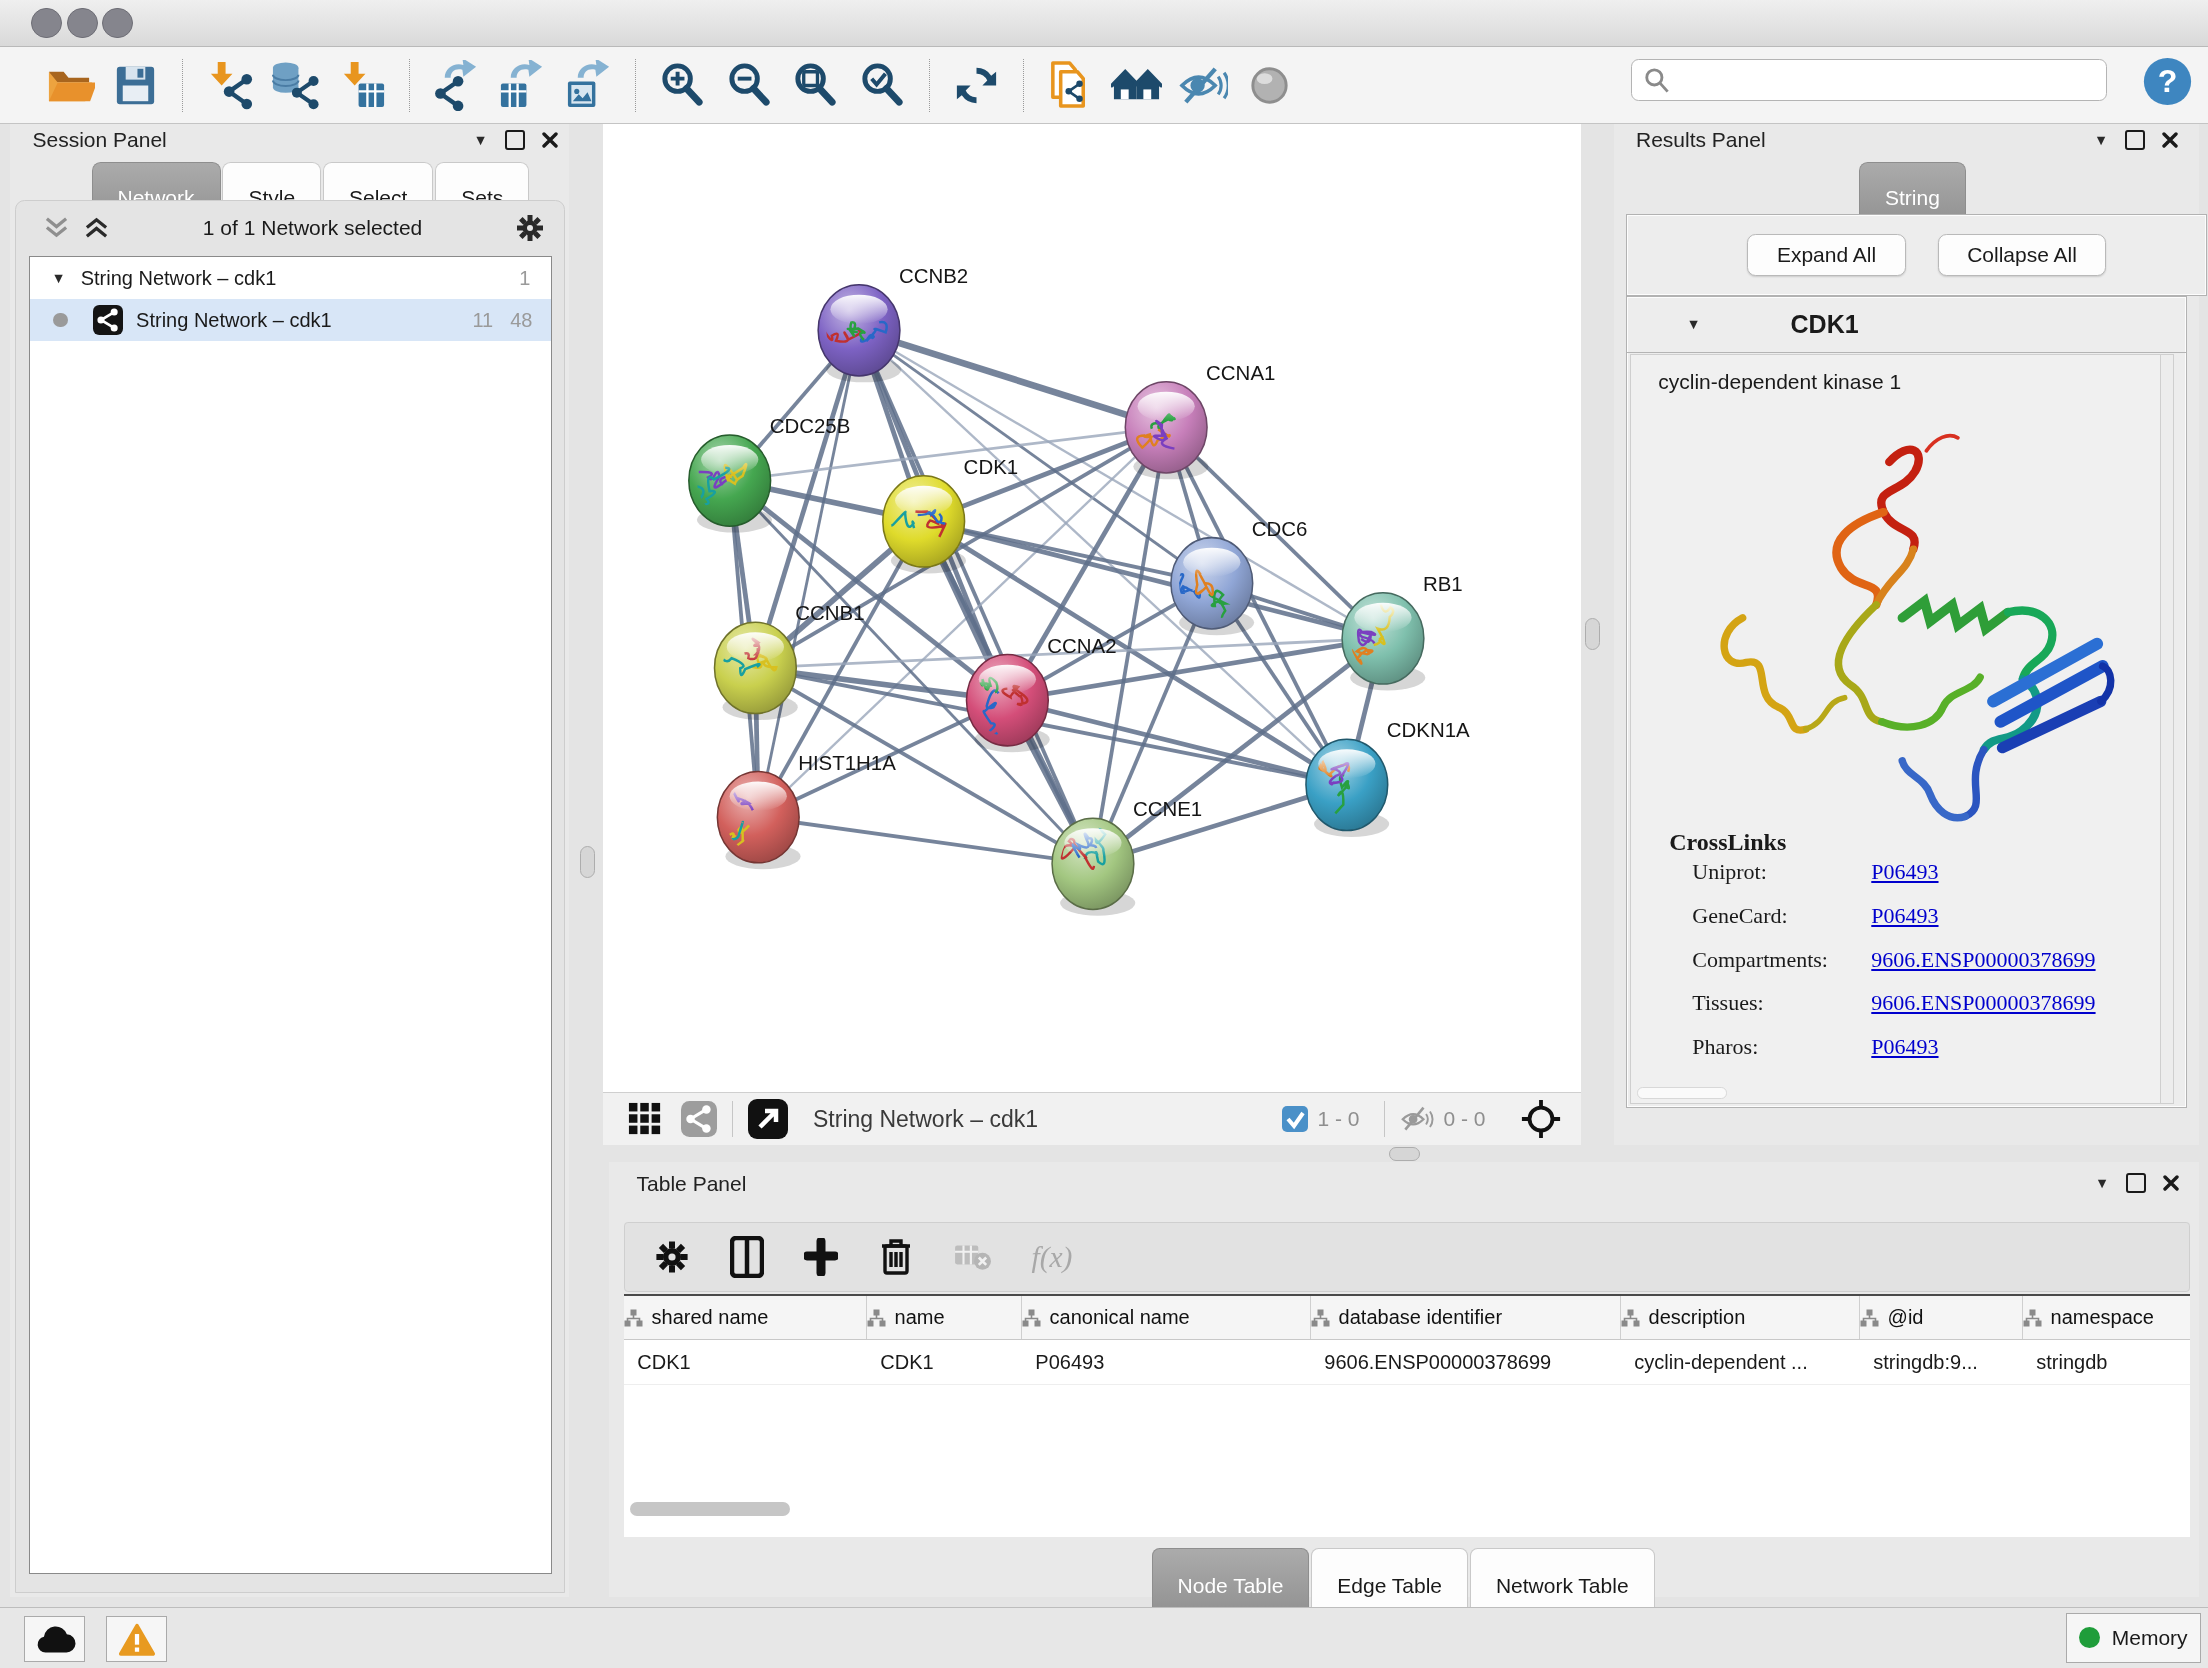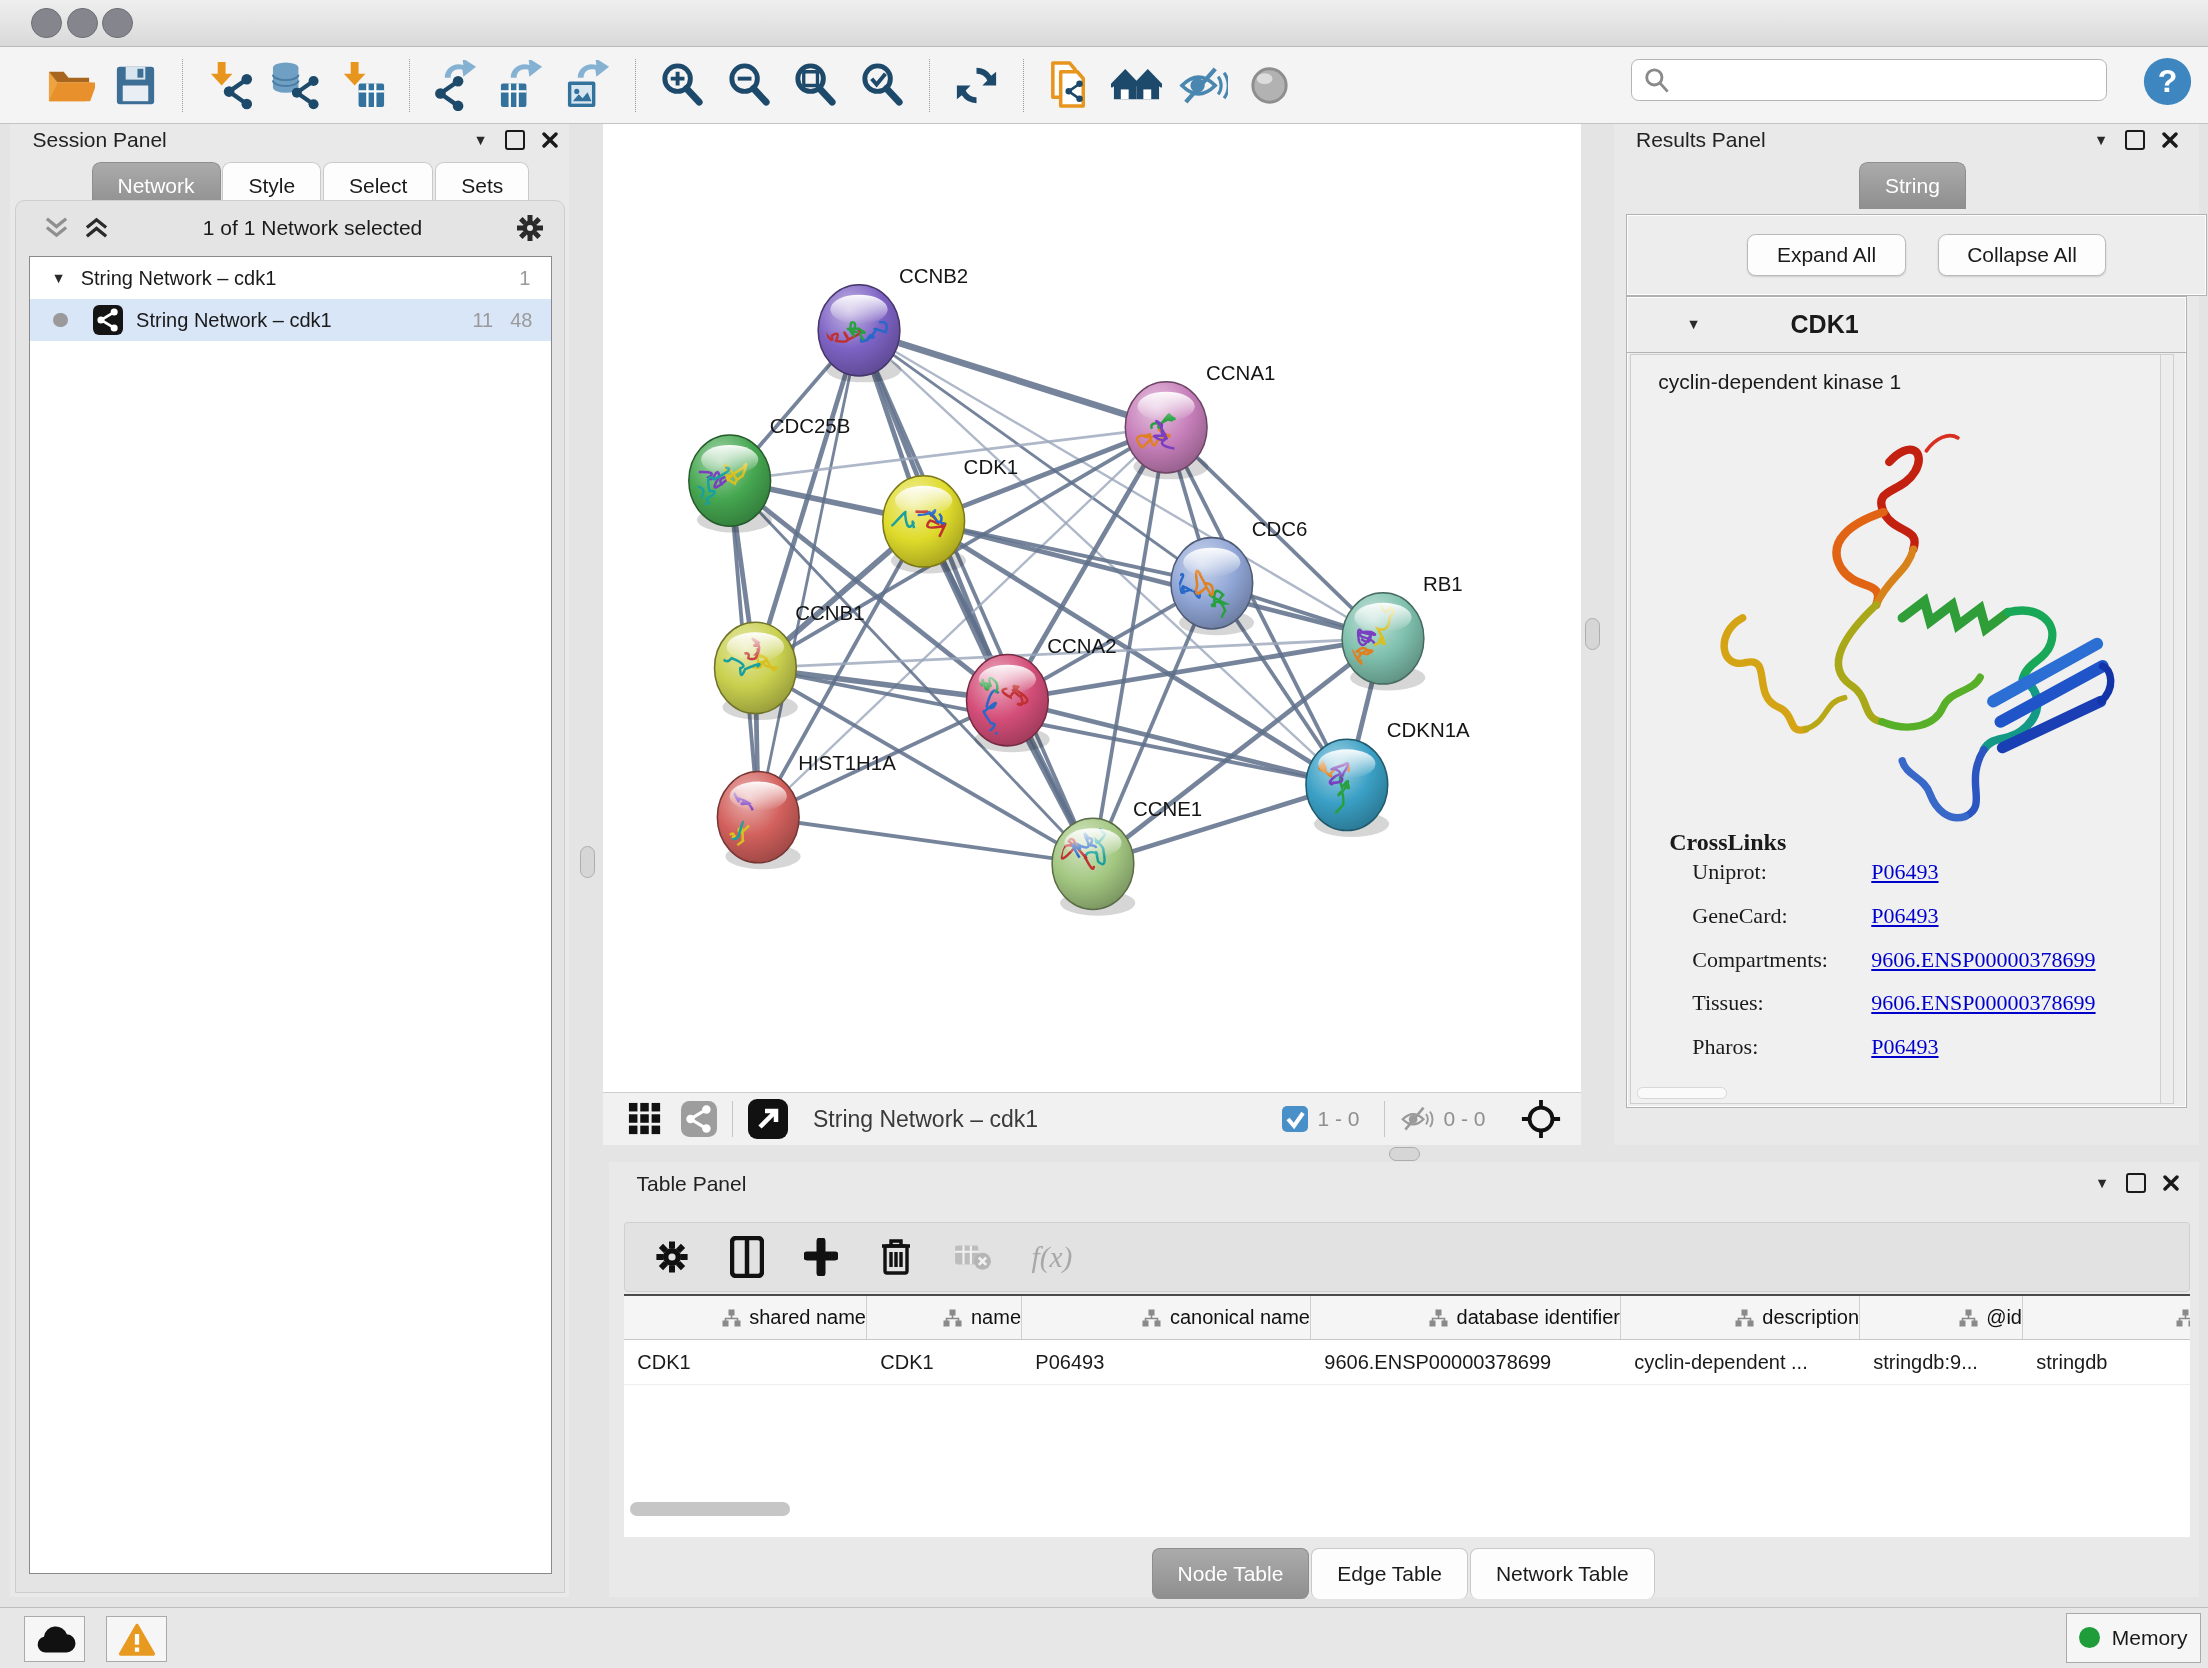--- a/index.html
+++ b/index.html
@@ -18,21 +18,21 @@
   .tsep{height:53px;border-left:1.9px dotted #9a9a9a;margin:0 13.3px;}
   #search-box{left:1631px;top:59px;width:476px;height:42px;background:#fff;border:1px solid #b4b4b4;
               border-radius:7.6px;display:flex;align-items:center;padding-left:9.5px;box-sizing:border-box;}
   #search-input{border:none;outline:none;flex:1;font-size:20px;font-family:inherit;background:transparent;}
   #help-btn{left:2142px;top:56px;}
   
   .panel-title{font-size:21px;color:#222;}
   .win-icons{display:flex;align-items:center;gap:17px;}
   .float-sq{width:16px;height:16px;border:2.4px solid #1a1a1a;border-radius:2.9px;}
   .tri{font-size:14.3px;color:#2a2a2a;line-height:1;}
-  .tab{height:38px;padding:4px 25px;display:flex;align-items:center;justify-content:center;
+  .tab{height:38px;padding:16px 25px;display:flex;align-items:center;justify-content:center;
        font-size:21px;background:#fdfdfd;border:1px solid #c9c9c9;border-bottom:none;
        border-radius:8.6px 8.6px 0 0;margin-right:1.9px;color:#1a1a1a;}
   .tab.sel{background:linear-gradient(#ababab,#8e8e8e);color:#fff;border-color:#8e8e8e;}
   .gbox{border:1.9px solid #b2b2b2;box-shadow:inset 0 0 0 1px #fdfdfd;background:#ededed;}
   
   #control-panel{left:9.5px;top:124px;width:559px;height:1473px;background:#e9e9e9;}
   #cp-tabs{left:82px;top:38px;display:flex;}
   #cp-sub{left:5.7px;top:76px;width:548px;height:1391px;background:#e4e4e4;border:1px solid #cdcdcd;border-radius:9.5px 9.5px 0 0;}
   #cp-selbar{left:9.5px;top:7.6px;width:529px;height:38px;display:flex;align-items:center;}
   #cp-status{flex:1;text-align:center;font-size:21px;color:#1a1a1a;}
@@ -64,21 +64,21 @@
   #rp-scroll{right:0px;top:0;width:12.4px;height:100%;background:#ededed;border-left:1px solid #cfcfcf;}
   #crosslinks-title{left:38px;top:474px;font-family:"Liberation Serif",serif;font-size:24px;font-weight:bold;}
   .cl-row{position:absolute;left:61px;font-family:"Liberation Serif",serif;font-size:22px;}
   .cl-val{position:absolute;left:240px;color:#0000cd;text-decoration:underline;font-family:"Liberation Serif",serif;font-size:22px;}
   
   #table-panel{left:609px;top:1162px;width:1590px;height:435px;background:#e9e9e9;}
   #tp-toolbar{left:15px;top:60px;width:1566px;height:70px;background:#e2e2e2;border:1px solid #cfcfcf;
               border-radius:3.8px;display:flex;align-items:center;padding-left:28.5px;box-sizing:border-box;gap:40px;}
   #tp-table{left:15px;top:132px;width:1566px;height:241px;background:#fff;border-top:2.9px solid #4a4a4a;overflow:hidden;}
   #tp-header{display:flex;height:43px;background:#f5f5f5;border-bottom:1px solid #c8c8c8;}
-  .th{display:flex;align-items:center;justify-content:flex-end;gap:8.6px;border-right:1px solid #cfcfcf;
+  .th{display:flex;align-items:center;justify-content:flex-start;gap:8.6px;border-right:1px solid #cfcfcf;
       font-size:20px;color:#111;box-sizing:border-box;flex:none;overflow:hidden;white-space:nowrap;}
   #tp-row{display:flex;height:44px;border-bottom:1px solid #eee;}
   .td{display:flex;align-items:center;padding-left:13.3px;font-size:20px;box-sizing:border-box;flex:none;
       overflow:hidden;white-space:nowrap;}
   #tp-hscroll{left:21px;top:340px;width:160px;height:14.3px;background:#c6c6c6;border-radius:7.6px;}
   #tp-tabs{left:0;top:386px;width:100%;display:flex;justify-content:center;}
   .fx{font-family:"Liberation Serif",serif;font-style:italic;font-size:29.5px;color:#a8a8a8;}
   
   #status-bar{left:0;top:1607px;width:2208px;height:61px;background:#e7e7e7;border-top:1px solid #bdbdbd;}
   .sb-btn{width:59px;height:44px;background:#f6f6f6;border:1.9px solid #aaa;display:flex;

